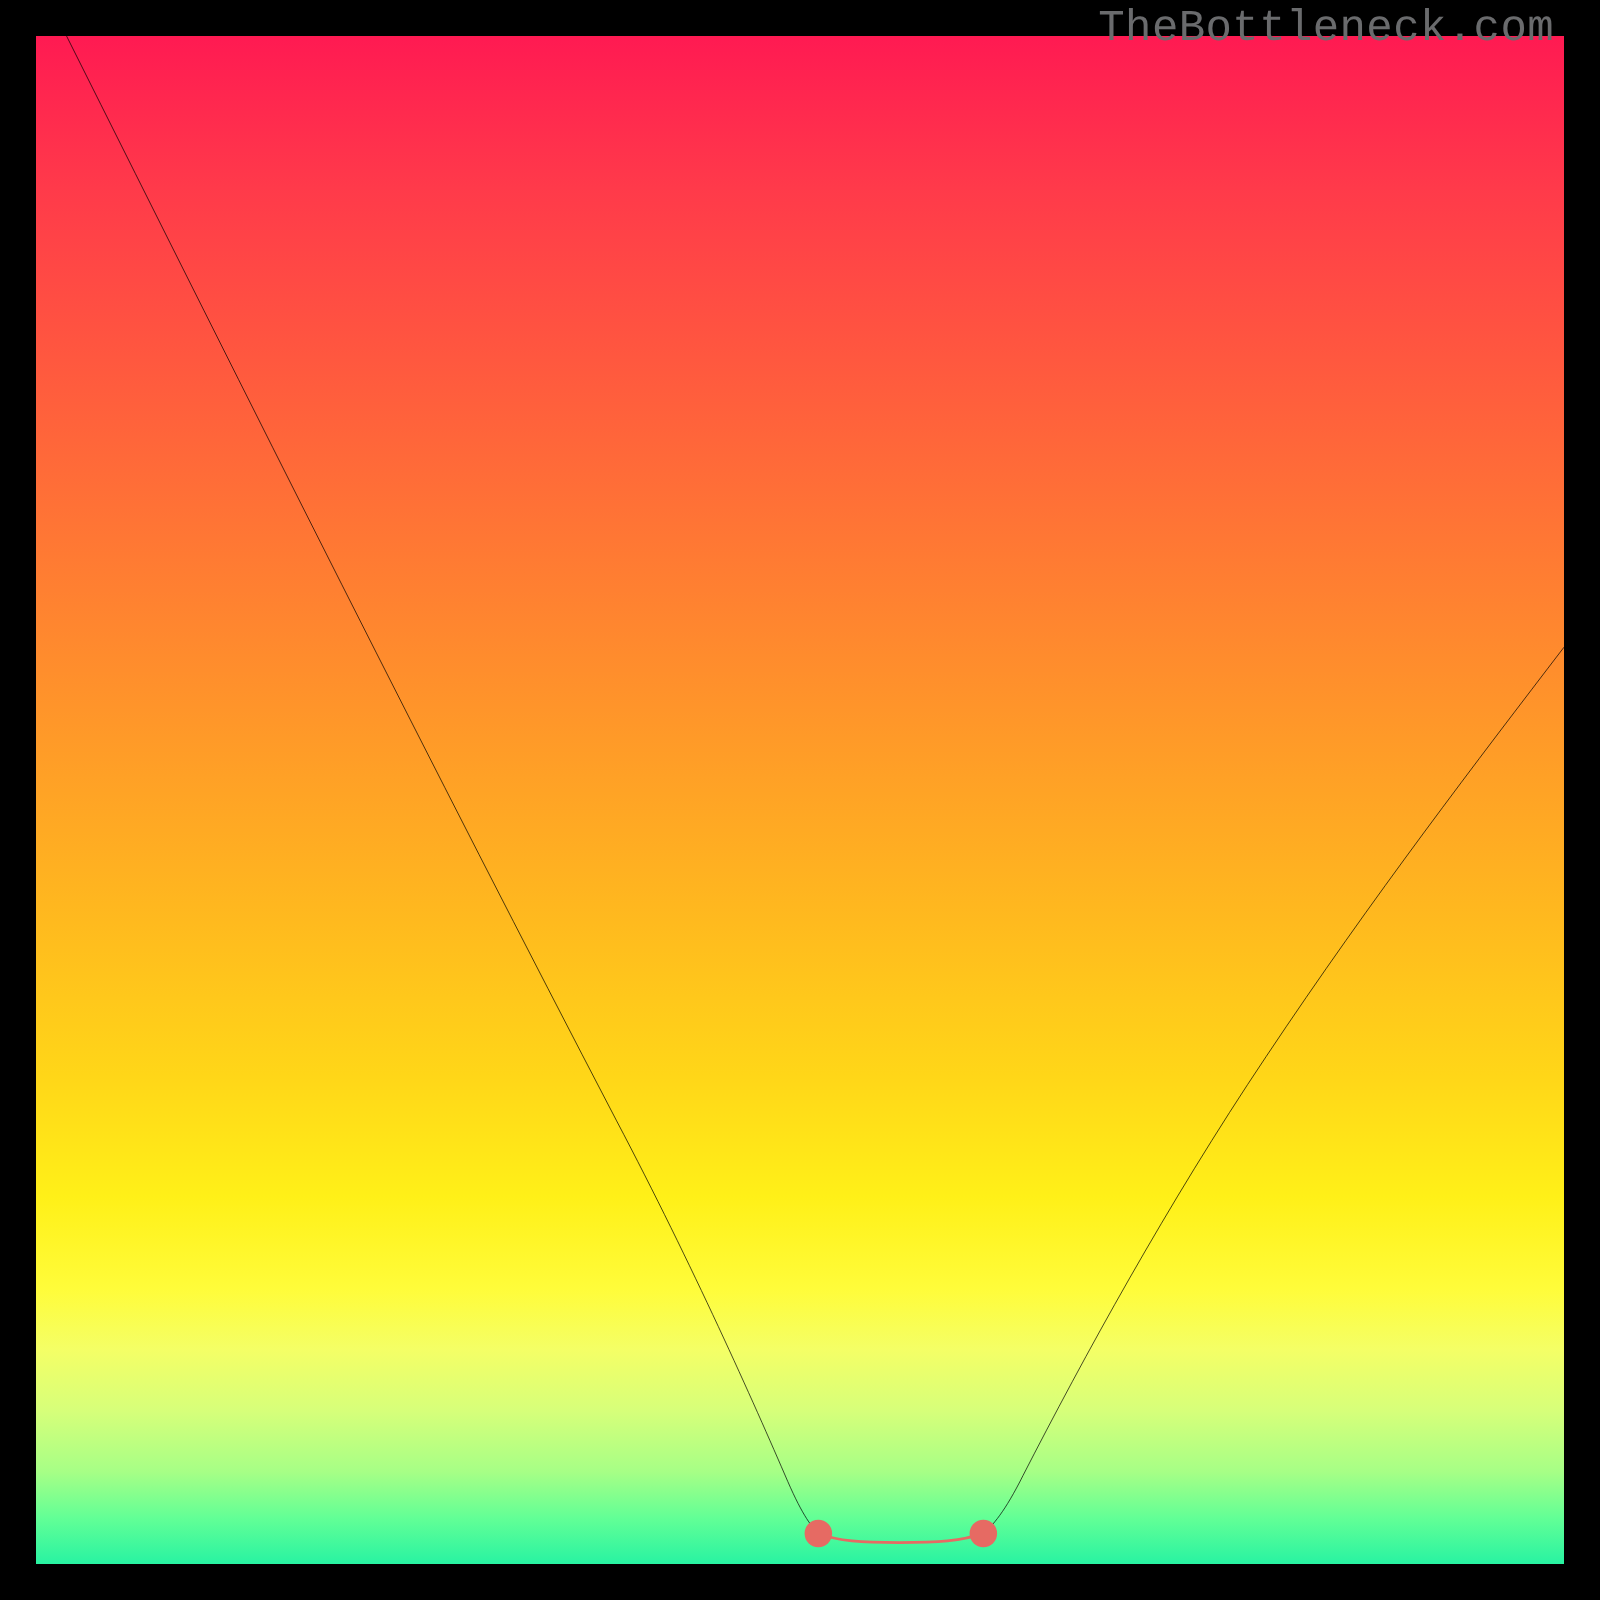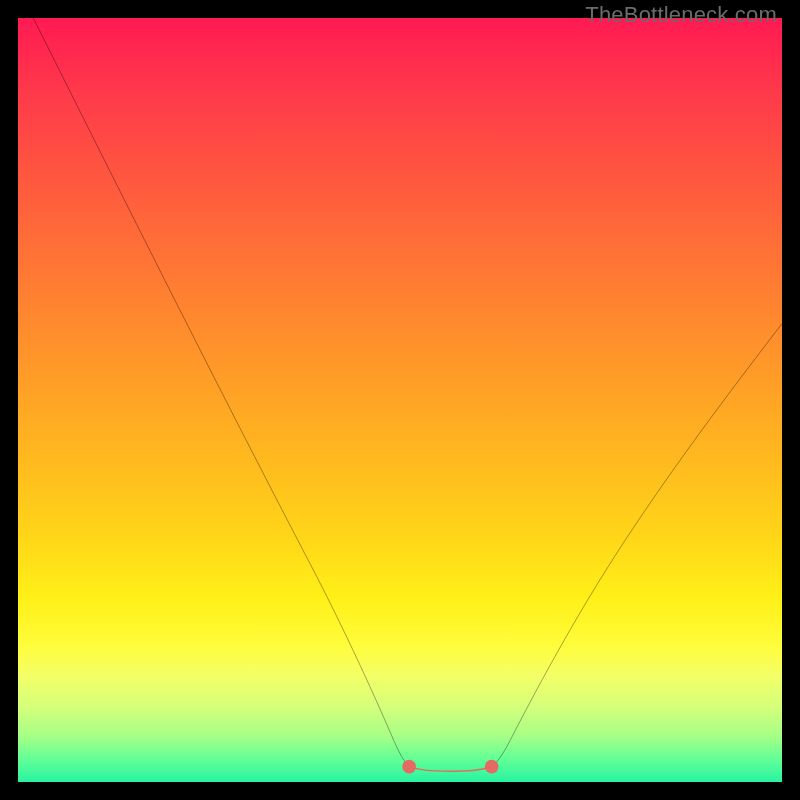--- a/index.html
+++ b/index.html
@@ -9,20 +9,21 @@
     height: 800px;
     overflow: hidden;
     background: #000;
     font-family: Arial, Helvetica, sans-serif;
   }
   .stage {
     position: relative;
     width: 787px;
     height: 800px;
     background: #000;
+    font-family: Liberation Mono, monospace;
   }
   .plot-frame {
     position: absolute;
     left: 18px;
     top: 18px;
     width: 764px;
     height: 764px;
     background: #000;
   }
   .plot-inner {

